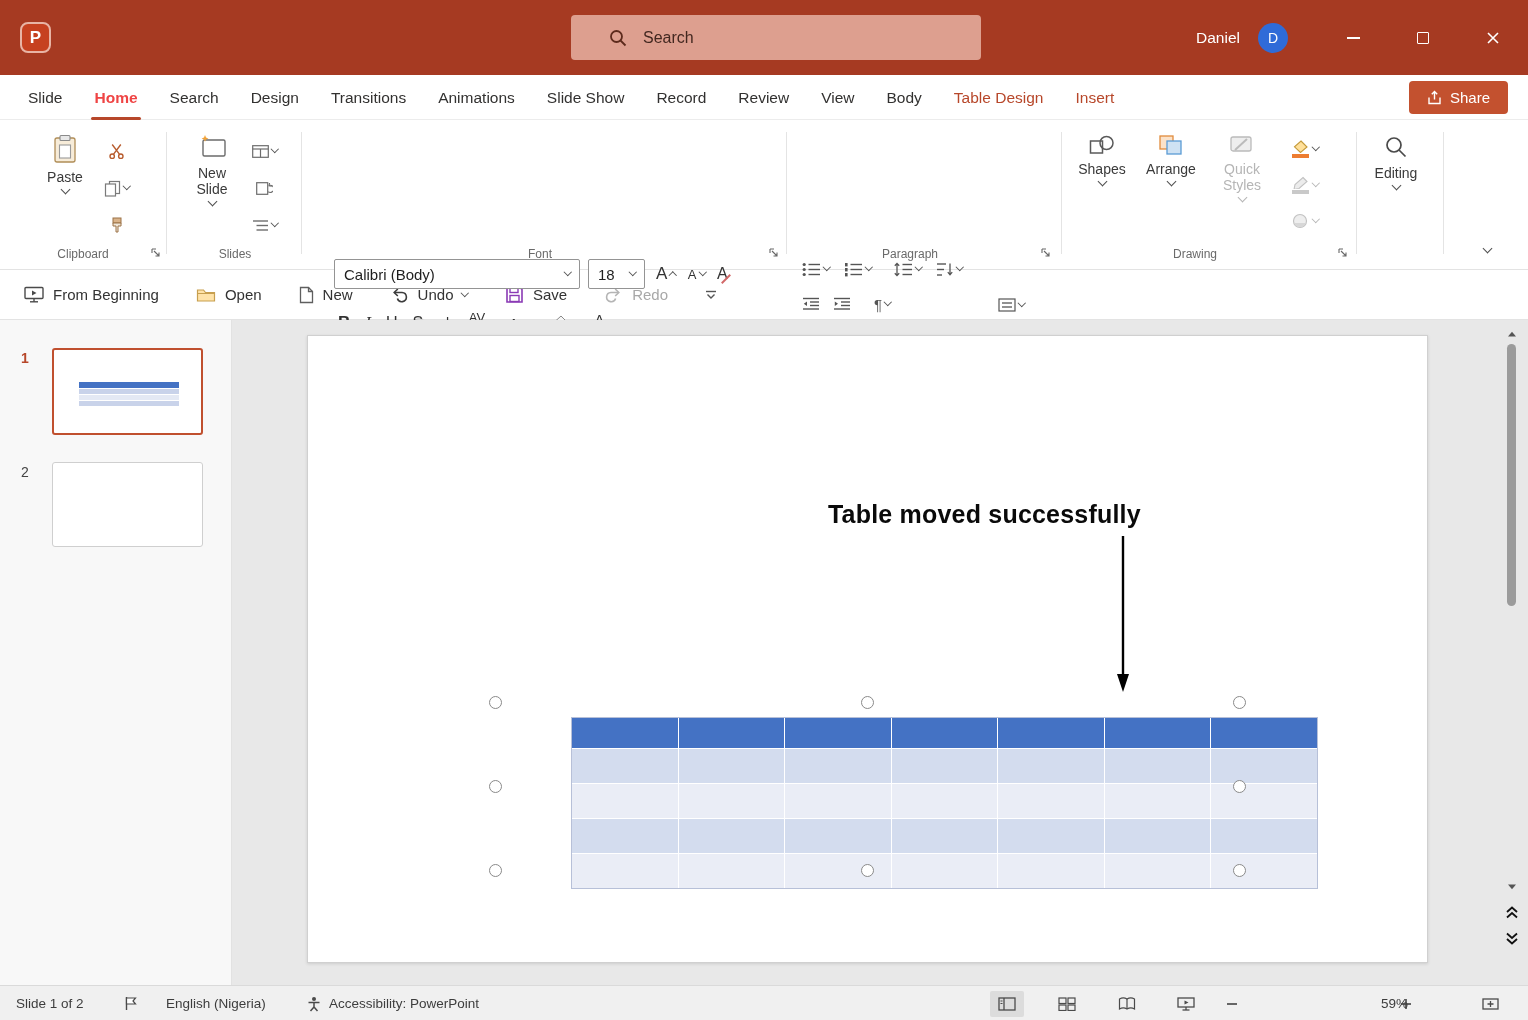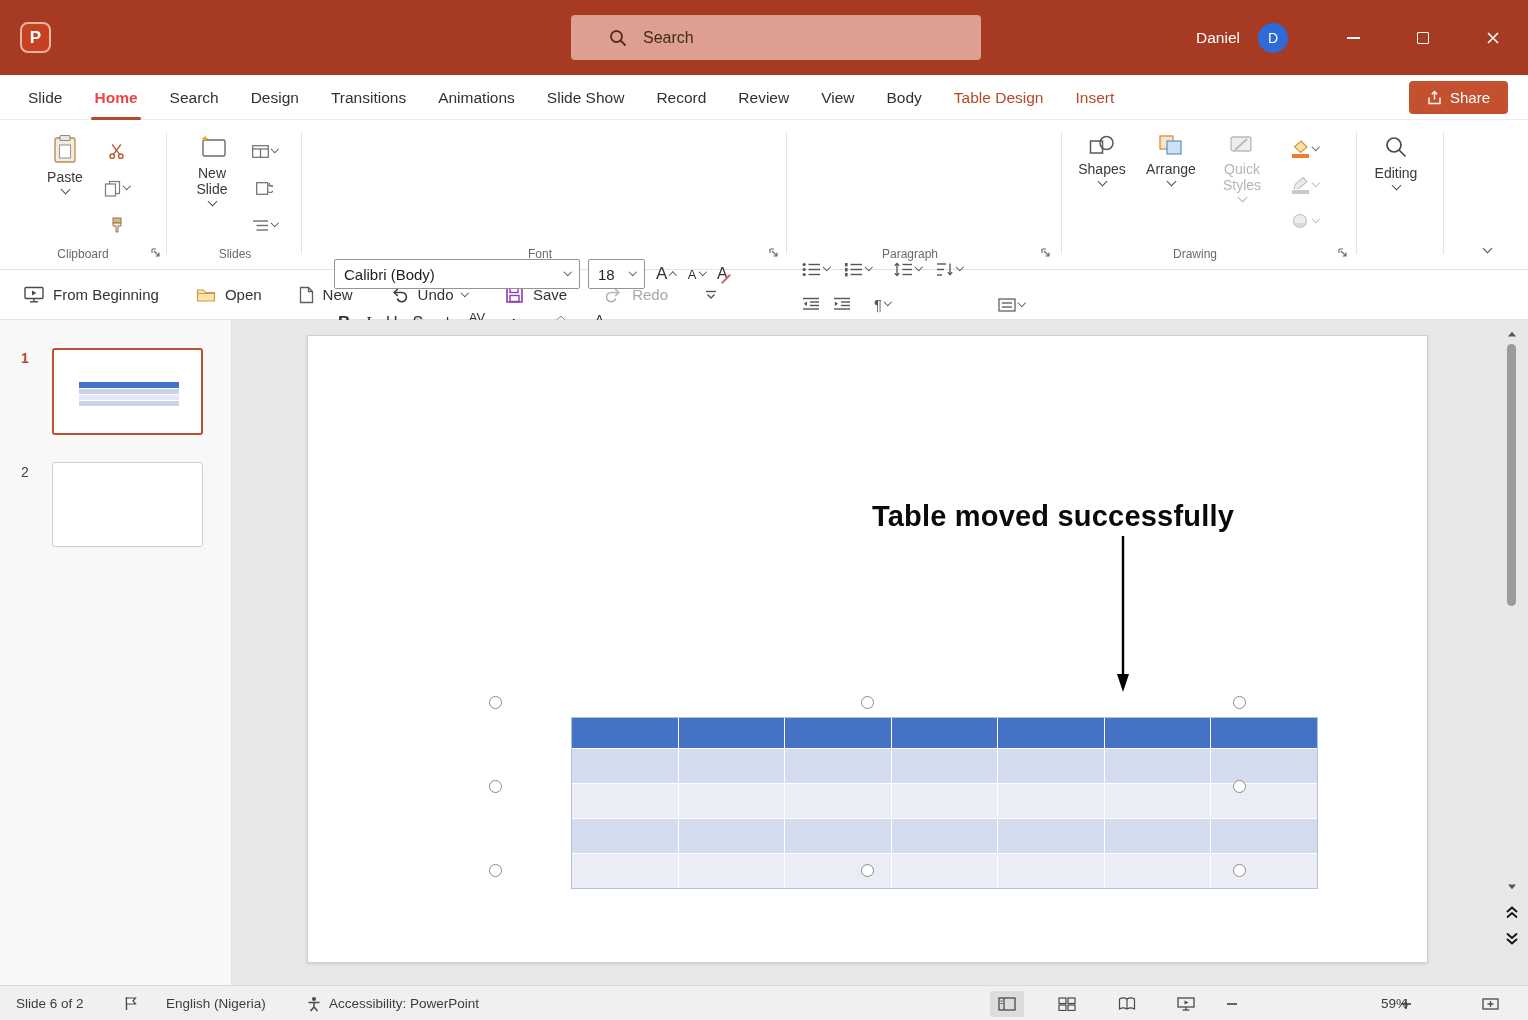--- a/index.html
+++ b/index.html
@@ -63,21 +63,21 @@
 .thumb{position:absolute;left:52px;width:151px;background:#fff;border-radius:3px}
 .thumb.sel{border:2px solid #c0502f}
 .thumb.unsel{border:1px solid #cfcfcf}
 .minitable{position:absolute;left:25px;top:32px;width:100px}
 .minitable .hdr{height:6px;background:#4472c4;margin-bottom:1px}
 .minitable .r1{height:5px;background:#c9d3ea;margin-bottom:1px}
 .minitable .r2{height:5px;background:#e4e9f4;margin-bottom:1px}
 
 #canvas{position:absolute;left:232px;top:320px;width:1296px;height:665px;background:#e8e8e8}
 #slide{position:absolute;left:75px;top:15px;width:1121px;height:628px;background:#fff;border:1px solid #d0d0d0;box-shadow:0 1px 3px rgba(0,0,0,.12)}
-#annotation{position:absolute;left:520px;top:164px;width:450px;text-align:center;font-size:29px;font-weight:700;color:#0a0a0a;letter-spacing:.2px}
+#annotation{position:absolute;left:520px;top:164px;width:450px;text-align:left;font-size:25px;font-weight:700;color:#0a0a0a;letter-spacing:.2px}
 #tablewrap{position:absolute;left:264px;top:382px;width:745px;display:grid;grid-template-rows:30px repeat(4,34px);gap:1px;background:#fff;outline:1px solid #b7c0d8}
 .handle{position:absolute;width:13px;height:13px;border-radius:50%;background:#fff;border:1.5px solid #8a8a8a;z-index:5}
 
 #vthumb{position:absolute;left:1507px;top:344px;width:9px;height:262px;border-radius:4.5px;background:#9b9b9b}
 .scrollbtn{position:absolute;left:1505px;width:14px;height:14px;display:flex;align-items:center;justify-content:center}
 
 #statusbar{position:absolute;left:0;top:985px;width:1528px;height:35px;background:#f0f0f0;border-top:1px solid #dadada;font-size:13.5px;color:#3d3d3d}
 .sitem{position:absolute;top:0;height:35px;display:flex;align-items:center;gap:6px}
 .viewbtn{position:absolute;top:5px;width:34px;height:26px;display:flex;align-items:center;justify-content:center;border-radius:2px}
 .viewbtn.active{background:#dcdcdc}
@@ -607,21 +607,21 @@
         <path d="M2 6 L7 1.5 L12 6 M2 11.5 L7 7 L12 11.5" fill="none" stroke="#111" stroke-width="1.8"></path>
       </svg>
     </div>
 <div class="scrollbtn" style="top:931px">
       <svg width="14" height="13">
         <path d="M2 1.5 L7 6 L12 1.5 M2 7 L7 11.5 L12 7" fill="none" stroke="#111" stroke-width="1.8"></path>
       </svg>
     </div>
 
 <div id="statusbar">
-  <div class="sitem" style="left:16px">Slide 6 of 2</div>
+  <div class="sitem" style="left:16px">Slide 1 of 2</div>
   <div class="sitem" style="left:124px">
         <svg width="14" height="15">
           <line x1="2.5" y1="1" x2="2.5" y2="14" stroke="#4a4a4a" stroke-width="1.4"></line>
           <path d="M2.5 2 H11.5 L9 5 L11.5 8 H2.5 Z" fill="#fff" stroke="#4a4a4a" stroke-width="1.2"></path>
         </svg>
       </div>
   <div class="sitem" style="left:166px">English (Nigeria)</div>
   <div class="sitem" style="left:306px">
         <svg width="16" height="16">
           <circle cx="8" cy="3" r="2" fill="#4a4a4a"></circle>

